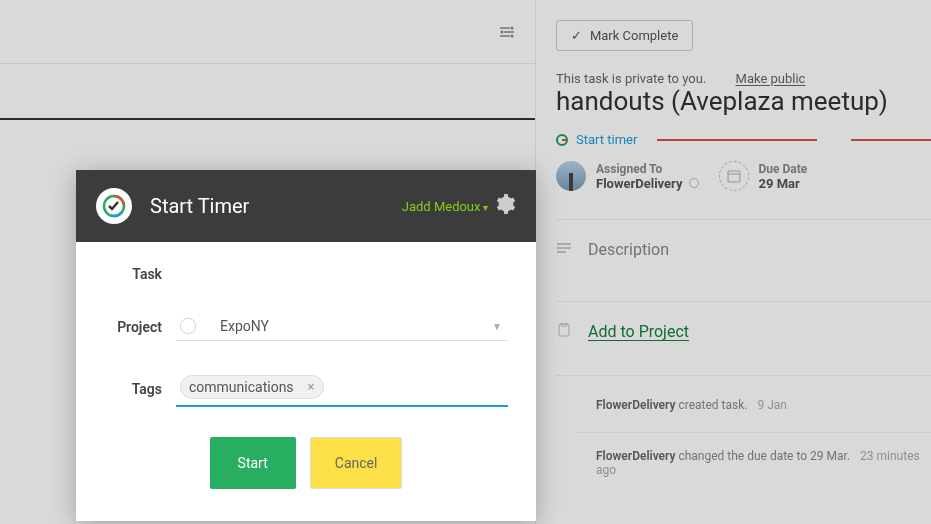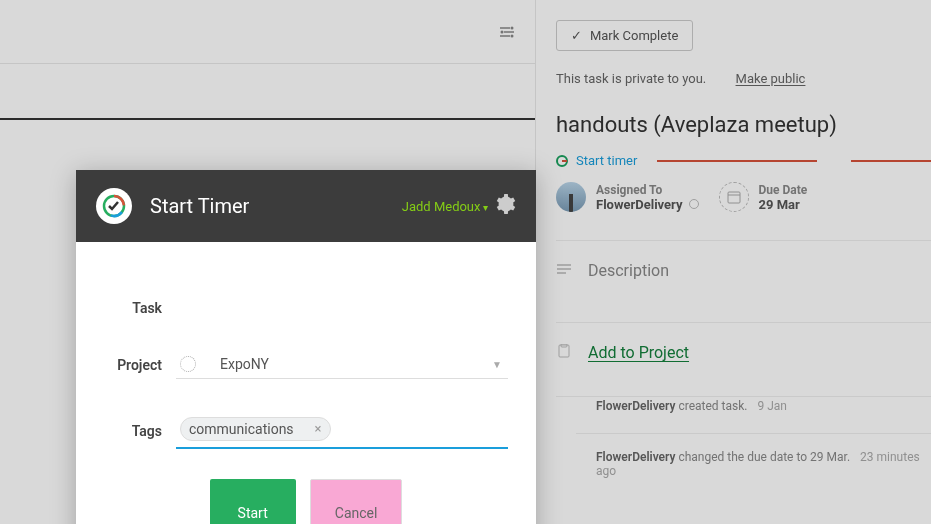--- a/index.html
+++ b/index.html
@@ -14,21 +14,21 @@
     
     .side-panel { position: absolute; right: 0; top: 0; width: 396px; height: 524px; background: #fff; border-left: 1px solid #e8e8e8; padding: 20px 0 0 0; overflow: hidden; }
     .side-inner { padding: 0 0 0 20px; }
     
     .mark-complete { display: inline-flex; align-items: center; gap: 8px; border: 1px solid #ccc; border-radius: 3px; padding: 7px 14px; font-size: 13px; color: #555; background: #fff; margin-left: 0; }
     .checkmark { font-size: 13px; color: #555; }
     
     .private-line { margin-top: 20px; font-size: 13px; color: #666; }
     .make-public { color: #666; text-decoration: underline; text-underline-offset: 2px; cursor: pointer; padding-left: 26px; }
     
-    .task-title { margin-top: 26px; font-size: 22px; font-weight: 400; color: #333; }
+    .task-title { font-size: 26px; font-weight: 400; color: #333; }
     
     .start-timer-row { margin-top: 16px; display: flex; align-items: center; gap: 8px; }
     .start-timer-link { color: #1a9edb; font-size: 13px; cursor: pointer; }
     .timer-icon { width: 12px; height: 12px; border-radius: 50%; border: 2px solid #1aa05e; display: inline-block; position: relative; }
     .timer-icon::after { content:''; position:absolute; width: 5px; height: 2px; background:#d6523a; left:4px; top:3px; }
     .redline { height: 2px; background: #d6523a; flex: 1; margin-left: 12px; }
     .redline-gap { width: 6px; }
     
     .meta-row { display: flex; gap: 20px; margin-top: 14px; align-items: center; font-weight: bold; }
     .meta-item { display: flex; align-items: center; gap: 10px; }
@@ -37,50 +37,50 @@
     .meta-labels { font-size: 12px; color: #888; }
     .meta-value { font-size: 13px; color: #555; display:flex; align-items:center; gap:6px;}
     .status-dot { width: 10px; height: 10px; border:1.5px solid #bbb; border-radius:50%; display:inline-block;}
     .date-circ { width: 30px; height: 30px; border-radius: 50%; border: 1px dashed #bbb; display:flex; align-items:center; justify-content:center; color:#aaa; font-size:14px;}
     
     .section-row { display: flex; align-items: center; gap: 16px; margin-top: 28px; padding-bottom: 14px; color: #888; font-size: 16px; }
     .section-icon { color: #bbb; width:16px; text-align:center; font-size:14px;}
     .section-border { border-top: 1px solid #eee; padding-top: 20px; }
     .add-project { text-decoration: underline; text-underline-offset: 3px; color: #15803d; }
     
-    .activity { margin-top: 20px; border-top: 1px solid #eee; }
+    .activity { margin-top: 20px; border-top: 1px solid #eee; padding-top: 20px; }
     .activity-line { font-size: 12px; color: #888; padding: 2px 0 2px 40px; }
     .activity-line strong { color: #666; font-weight: 600; }
     .activity-time { margin-left: 10px; color: #aaa; }
     .activity-sep { border-top: 1px solid #eee; margin: 18px 0 14px 20px; }
     
     
     .modal { position: absolute; left: 76px; top: 170px; width: 460px; background: #fff; box-shadow: 0 4px 24px rgba(0,0,0,0.25); z-index: 10; }
     .modal-header { background: #3c3c3c; height: 72px; display: flex; align-items: center; padding: 0 20px; color: #fff; }
     .modal-logo { width: 36px; height: 36px; border-radius: 50%; background: #fff; display: flex; align-items: center; justify-content: center; margin-right: 18px; position:relative;}
     .modal-logo svg { width: 24px; height: 24px; }
     .modal-title { font-size: 20px; font-weight: 400; flex: 1; }
     .modal-user { font-size: 13px; color: #84cc16; margin-right: 8px; cursor: pointer; }
     .modal-user::after { content: ' ▾'; font-size: 10px; }
     .modal-gear { color: #ccc; font-size: 18px; cursor: pointer; }
     
     .modal-body { padding: 24px 28px 32px 28px; }
-    .form-row { display: flex; align-items: center; margin-bottom: 30px; margin-top: 34px; }
+    .form-row { display: flex; align-items: center; margin-bottom: 30px; }
     .form-label { width: 72px; text-align: right; font-size: 14px; font-weight: 600; color: #444; padding-right: 14px; }
     .form-field { flex: 1; border-bottom: 1px solid #ddd; padding: 6px 4px; font-size: 14px; color: #555; position: relative; }
     .form-field.project { display:flex; align-items:center; gap:24px;}
     .proj-icon { width:16px; height:16px; border-radius:50%; border:1px dotted #aaa; display:inline-block;}
     .form-field .caret { position: absolute; right: 6px; top: 50%; transform: translateY(-50%); color: #aaa; font-size: 10px; }
     .tags-field { flex: 1; border-bottom: 2px solid #1a9edb; padding: 4px 4px 6px 4px; }
-    .tag-chip { display: inline-flex; background: #eef0f1; border: 1px solid #ddd; border-radius: 12px; padding: 3px 8px; font-size: 14px; color: #555; gap: 21px; }
+    .tag-chip { display: inline-flex; background: #eef0f1; border: 1px solid #ddd; border-radius: 12px; padding: 3px 8px; font-size: 14px; color: #555; gap: 14px; }
     .tag-x { color: #999; cursor: pointer; font-size: 13px; }
     
     .modal-actions { display: flex; justify-content: center; gap: 14px; margin-top: 20px; }
-    .btn-start { background: #27ae60; color: #fff; border: none; padding: 26px 28px; font-size: 14px; border-radius: 2px; cursor: pointer; }
-    .btn-cancel { background: #f9a8d4; color: #666; border: 1px solid #ddd; padding: 10px 24px; font-size: 14px; border-radius: 2px; cursor: pointer; }
+    .btn-start { background: #27ae60; color: #fff; border: none; padding: 18px 28px; font-size: 14px; border-radius: 2px; cursor: pointer; }
+    .btn-cancel { background: #fde047; color: #666; border: 1px solid #ddd; padding: 10px 24px; font-size: 14px; border-radius: 2px; cursor: pointer; }
   </style>
 </head>
 <body>
 
 <div class="main-area">
   <div class="main-header">
     <span class="filter-icon">
       <svg width="16" height="16" viewBox="0 0 16 16">
           <path d="M1 4h10M5 8h10M1 12h10" stroke="#888" stroke-width="1.5" fill="none"></path>
           <circle cx="13" cy="4" r="1.5" fill="#888"></circle>

